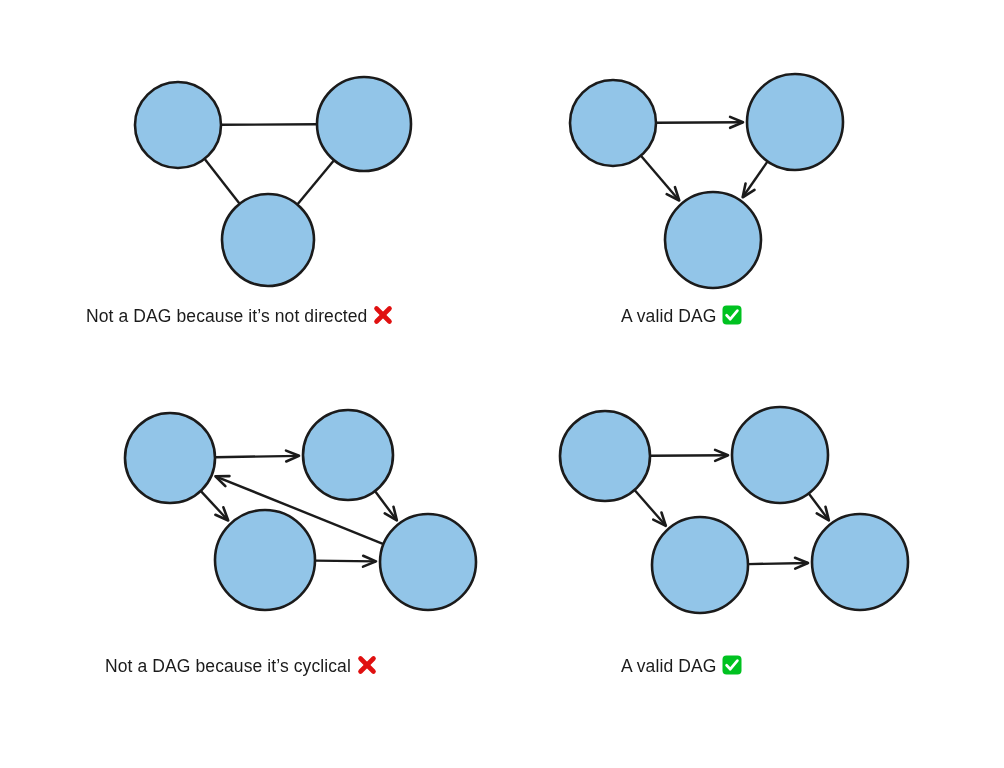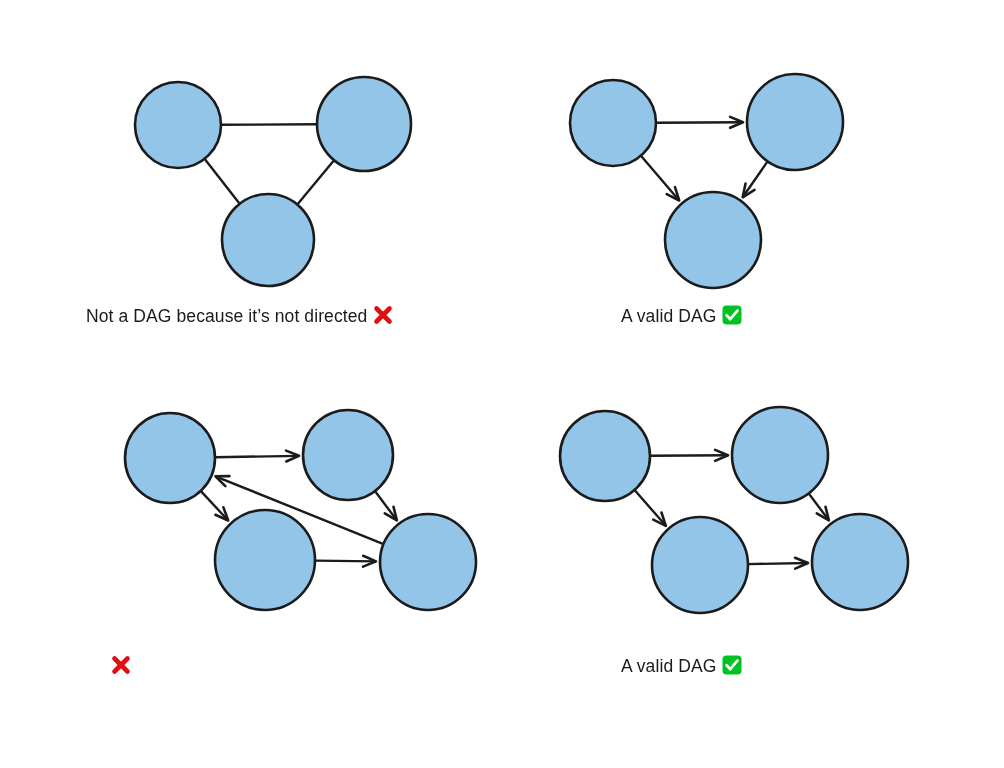--- a/index.html
+++ b/index.html
@@ -116,21 +116,21 @@
           <path d="M 229.4446215200551 476.08404424097 L 215.4466026613744 476.31956076272456 L 225.36806552917352 486.19703891065706" fill="none" stroke="#1b1b1b" stroke-width="2.6" stroke-linecap="round" stroke-linejoin="round"></path>
         </g>
       </g>
       <g>
         <circle cx="170" cy="458" r="45" fill="#92C5E8" stroke="#1b1b1b" stroke-width="2.6"></circle>
         <circle cx="348" cy="455" r="45" fill="#92C5E8" stroke="#1b1b1b" stroke-width="2.6"></circle>
         <circle cx="265" cy="560" r="50" fill="#92C5E8" stroke="#1b1b1b" stroke-width="2.6"></circle>
         <circle cx="428" cy="562" r="48" fill="#92C5E8" stroke="#1b1b1b" stroke-width="2.6"></circle>
       </g>
     </svg>
-    <div class="caption" style="left: 105px; top: 654px;"><span class="mark"><svg width="22" height="22" viewBox="0 0 22 22" class="mark-svg">
+    <div class="caption" style="left: 105px; top: 654px;"><span>Not a DAG because it’s cyclical</span><span class="mark"><svg width="22" height="22" viewBox="0 0 22 22" class="mark-svg">
           <g stroke="#E01010" stroke-width="4.6" stroke-linecap="round">
             <line x1="4.5" y1="4.5" x2="17.5" y2="17.5"></line>
             <line x1="17.5" y1="4.5" x2="4.5" y2="17.5"></line>
           </g>
         </svg></span></div>
     <svg width="1004" height="768" class="graph-svg" style="position: absolute; left: 0px; top: 0px; pointer-events: none;">
       <g>
         <g>
           <line x1="649.9992653241145" y1="455.74286134100504" x2="728.000848958801" y2="455.2971380059497" stroke="#1b1b1b" stroke-width="2.4" stroke-linecap="butt"></line>
           <path d="M 715.1373585246013 460.82258946707503 L 728.000848958801 455.2971380059497 L 715.0750526070631 449.9190538978869" fill="none" stroke="#1b1b1b" stroke-width="2.6" stroke-linecap="round" stroke-linejoin="round"></path>

